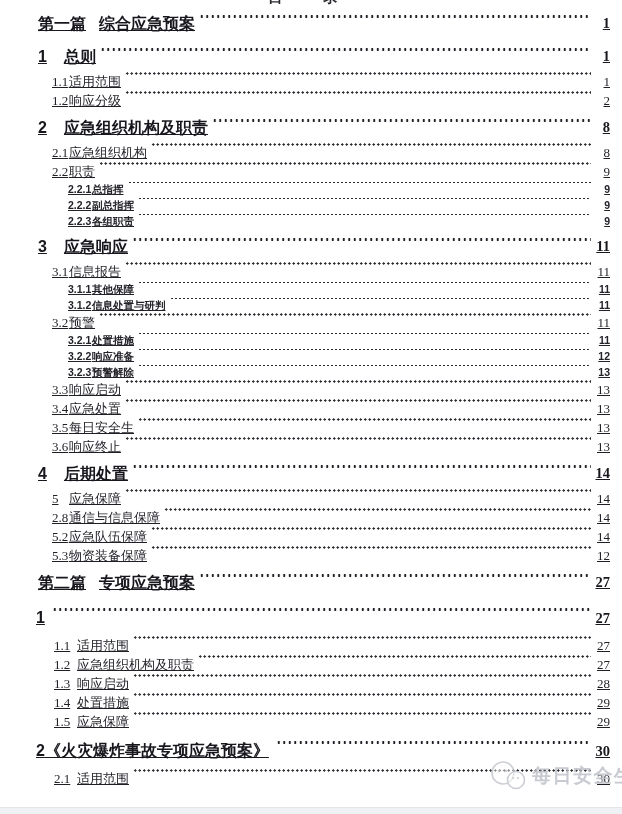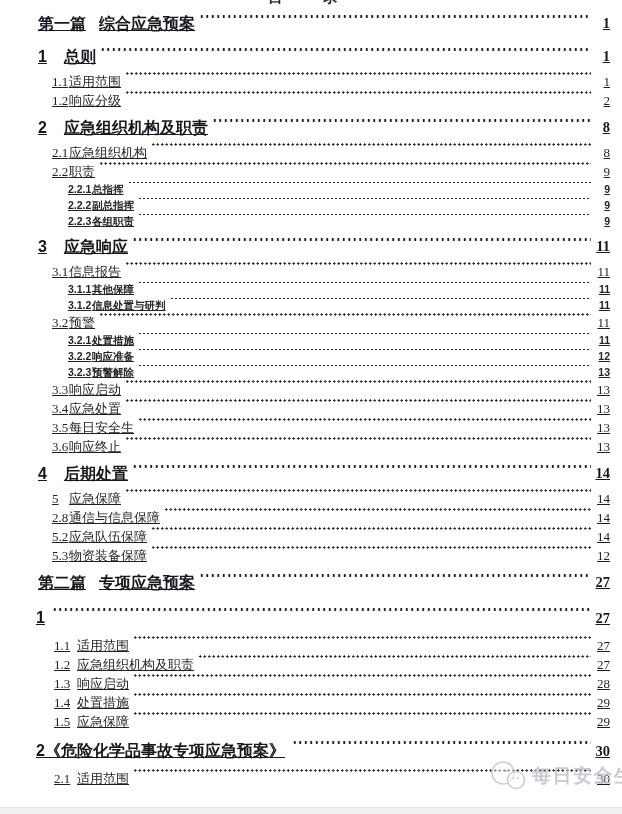--- a/index.html
+++ b/index.html
@@ -313,21 +313,21 @@
       <span class="page">29</span>
     </div>
     <div class="row r-h2w">
       <span class="num">1.5</span>
       <span class="label">应急保障</span>
       <span class="dots"></span>
       <span class="page">29</span>
     </div>
     <div class="row r-h1b">
       <span class="num">2</span>
-      <span class="label">《危险化学品事故专项应急预案》</span>
+      <span class="label">《火灾爆炸事故专项应急预案》</span>
       <span class="dots"></span>
       <span class="page">30</span>
     </div>
     <div class="row r-h2w">
       <span class="num">2.1</span>
       <span class="label">适用范围</span>
       <span class="dots"></span>
       <span class="page">30</span>
     </div>
   </div>

